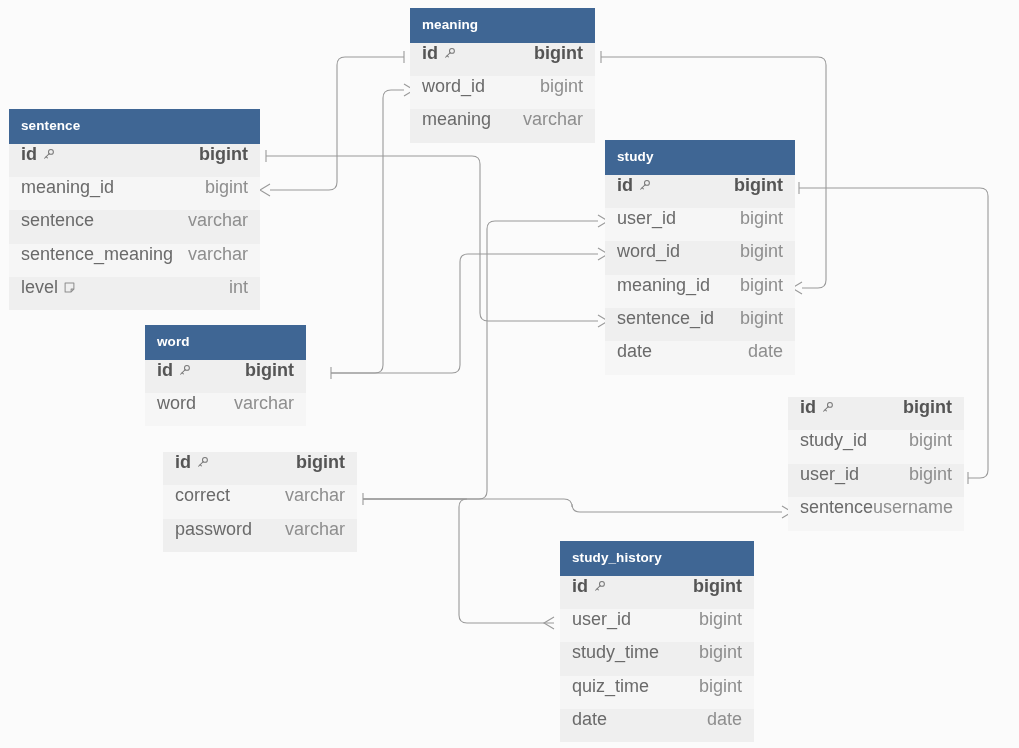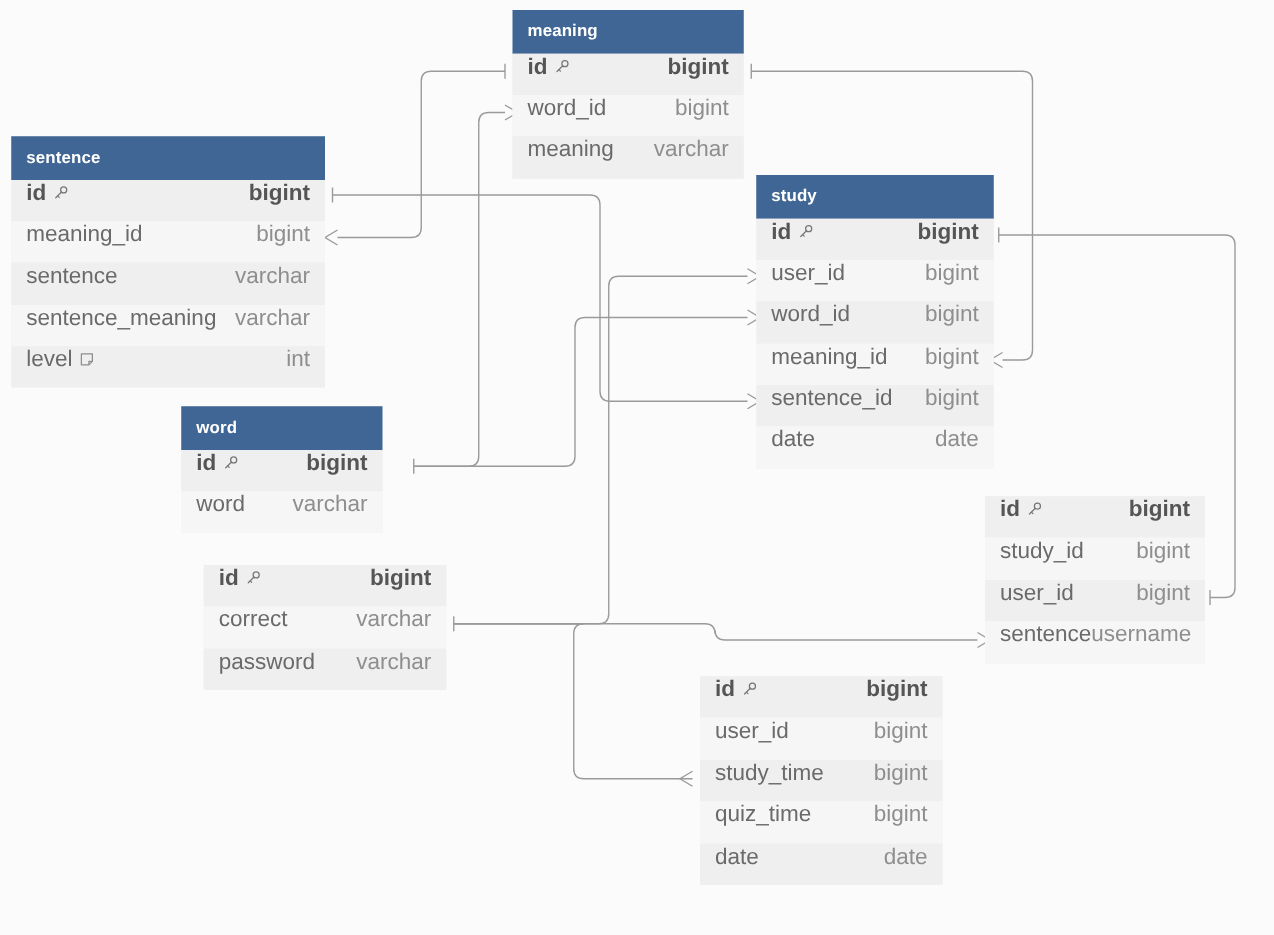--- a/index.html
+++ b/index.html
@@ -348,20 +348,21 @@
           <span class="field-type">varchar</span>
         </div>
         <div class="field-row odd">
           <span class="field-name">
             <span>password</span>
           </span>
           <span class="field-type">varchar</span>
         </div>
       </div>
       <div class="entity" style="left: 560px; top: 541px; width: 194px;">
+        <div class="entity-header">study_history</div>
         <div class="field-row odd pk">
           <span class="field-name">
             <span>id</span>
             <span class="key-icon">
               <svg viewBox="0 0 16 16" width="13" height="13" aria-hidden="true">
                 <g fill="none" stroke="#777" stroke-width="1.25" stroke-linecap="round" stroke-linejoin="round">
                   <circle cx="11.0" cy="4.8" r="3.0"></circle>
                   <path d="M 8.9 6.9 L 3.2 12.6"></path>
                   <path d="M 5.1 10.7 L 6.6 12.2"></path>
                 </g>

